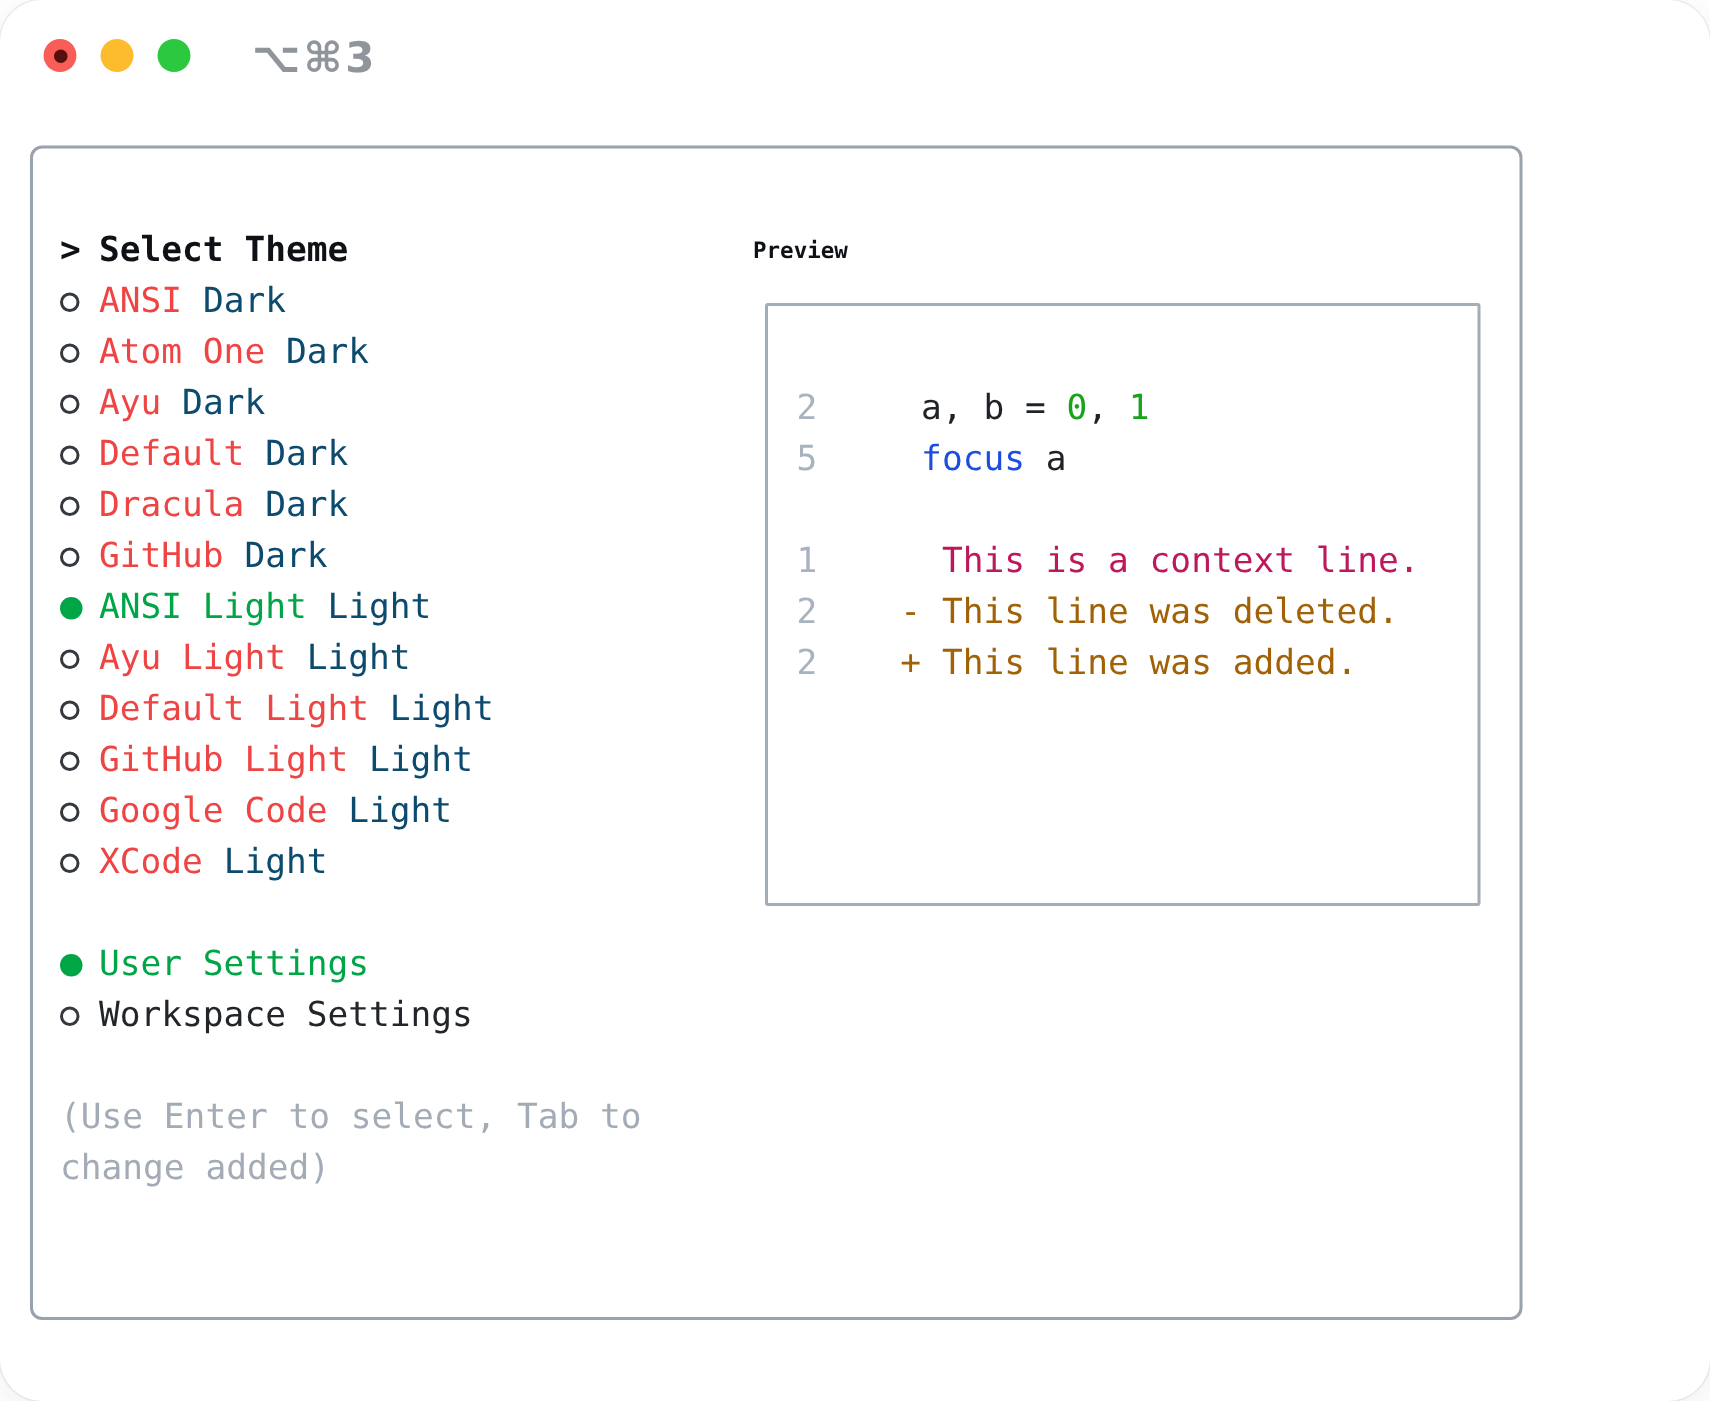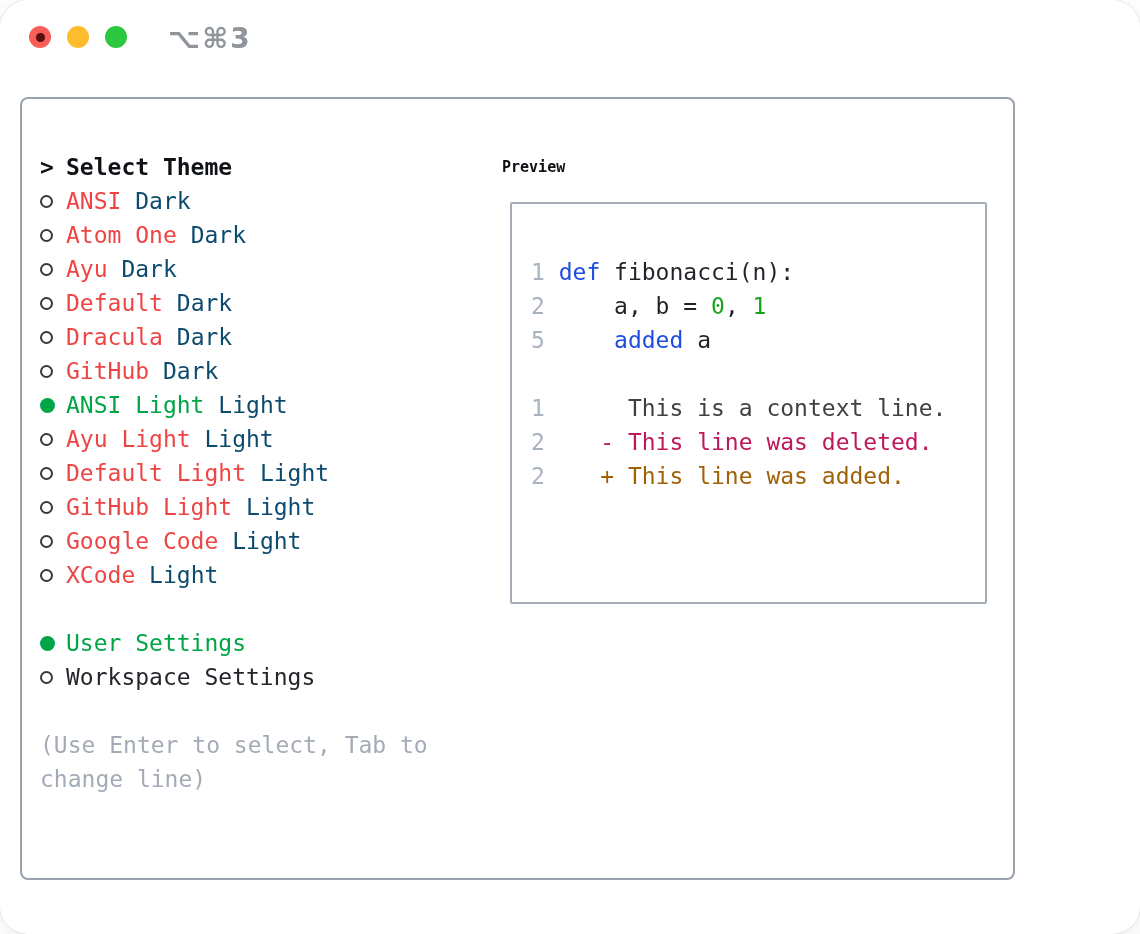--- a/index.html
+++ b/index.html
@@ -81,22 +81,22 @@
     border: 2px solid #a4acb8; border-radius: 2px;
     padding: 51px 0 0 19px;
     background: #ffffff;
   }
   .code-line { height: 34px; line-height: 34px;
                font-size: 23px; white-space: pre; color: #1f2328; }
   .ln { display: inline-block; width: 2ch; color: #a9b2bf; }
   .tk-kw   { color: #1d4de0; }
   .tk-num  { color: #18a31c; }
   .tk-cyan { color: #00b4c9; }
-  .tk-ctx  { color: #404040; }
-  .tk-del  { color: #be185d; }
+  .tk-ctx  { color: #be185d; }
+  .tk-del  { color: #a16207; }
   .tk-add  { color: #a16207; text-align: center; }
 </style>
 </head>
 <body>
 
 <div class="window">
 
   <div class="traffic-lights">
     <div class="dot dot-red">
       <span class="dot-red-inner"></span>
@@ -168,34 +168,33 @@
 
       <div class="row selected">
         <span class="marker"><span class="radio on"></span></span>
         <span class="opt-label">User Settings</span>
       </div>
       <div class="row">
         <span class="marker"><span class="radio"></span></span>
         <span class="opt-label">Workspace Settings</span>
       </div>
 
-      <div class="help-text">(Use Enter to select, Tab to change line)</div>
+      <div class="help-text">(Use Enter to select, Tab to change added)</div>
     </div>
 
     <div class="preview-title">Preview</div>
 
     <div class="preview-box">
 
-      <div class="code-line"><span class="ln">1</span><span class="tk-kw">def</span><span> fibonacci(n):</span></div>
 
       <div class="code-line"><span class="ln">2</span><span>    a, b = </span><span class="tk-num">0</span><span>, </span><span class="tk-num">1</span></div>
 
 
 
-      <div class="code-line"><span class="ln">5</span><span>    </span><span class="tk-kw">added</span><span> a</span></div>
+      <div class="code-line"><span class="ln">5</span><span>    </span><span class="tk-kw">focus</span><span> a</span></div>
 
       <div class="gap"></div>
 
       <div class="code-line"><span class="ln">1</span><span class="tk-ctx">     This is a context line.</span></div>
 
       <div class="code-line"><span class="ln">2</span><span class="tk-del">   - This line was deleted.</span></div>
 
       <div class="code-line"><span class="ln">2</span><span class="tk-add">   + This line was added.</span></div>
 
     </div>

